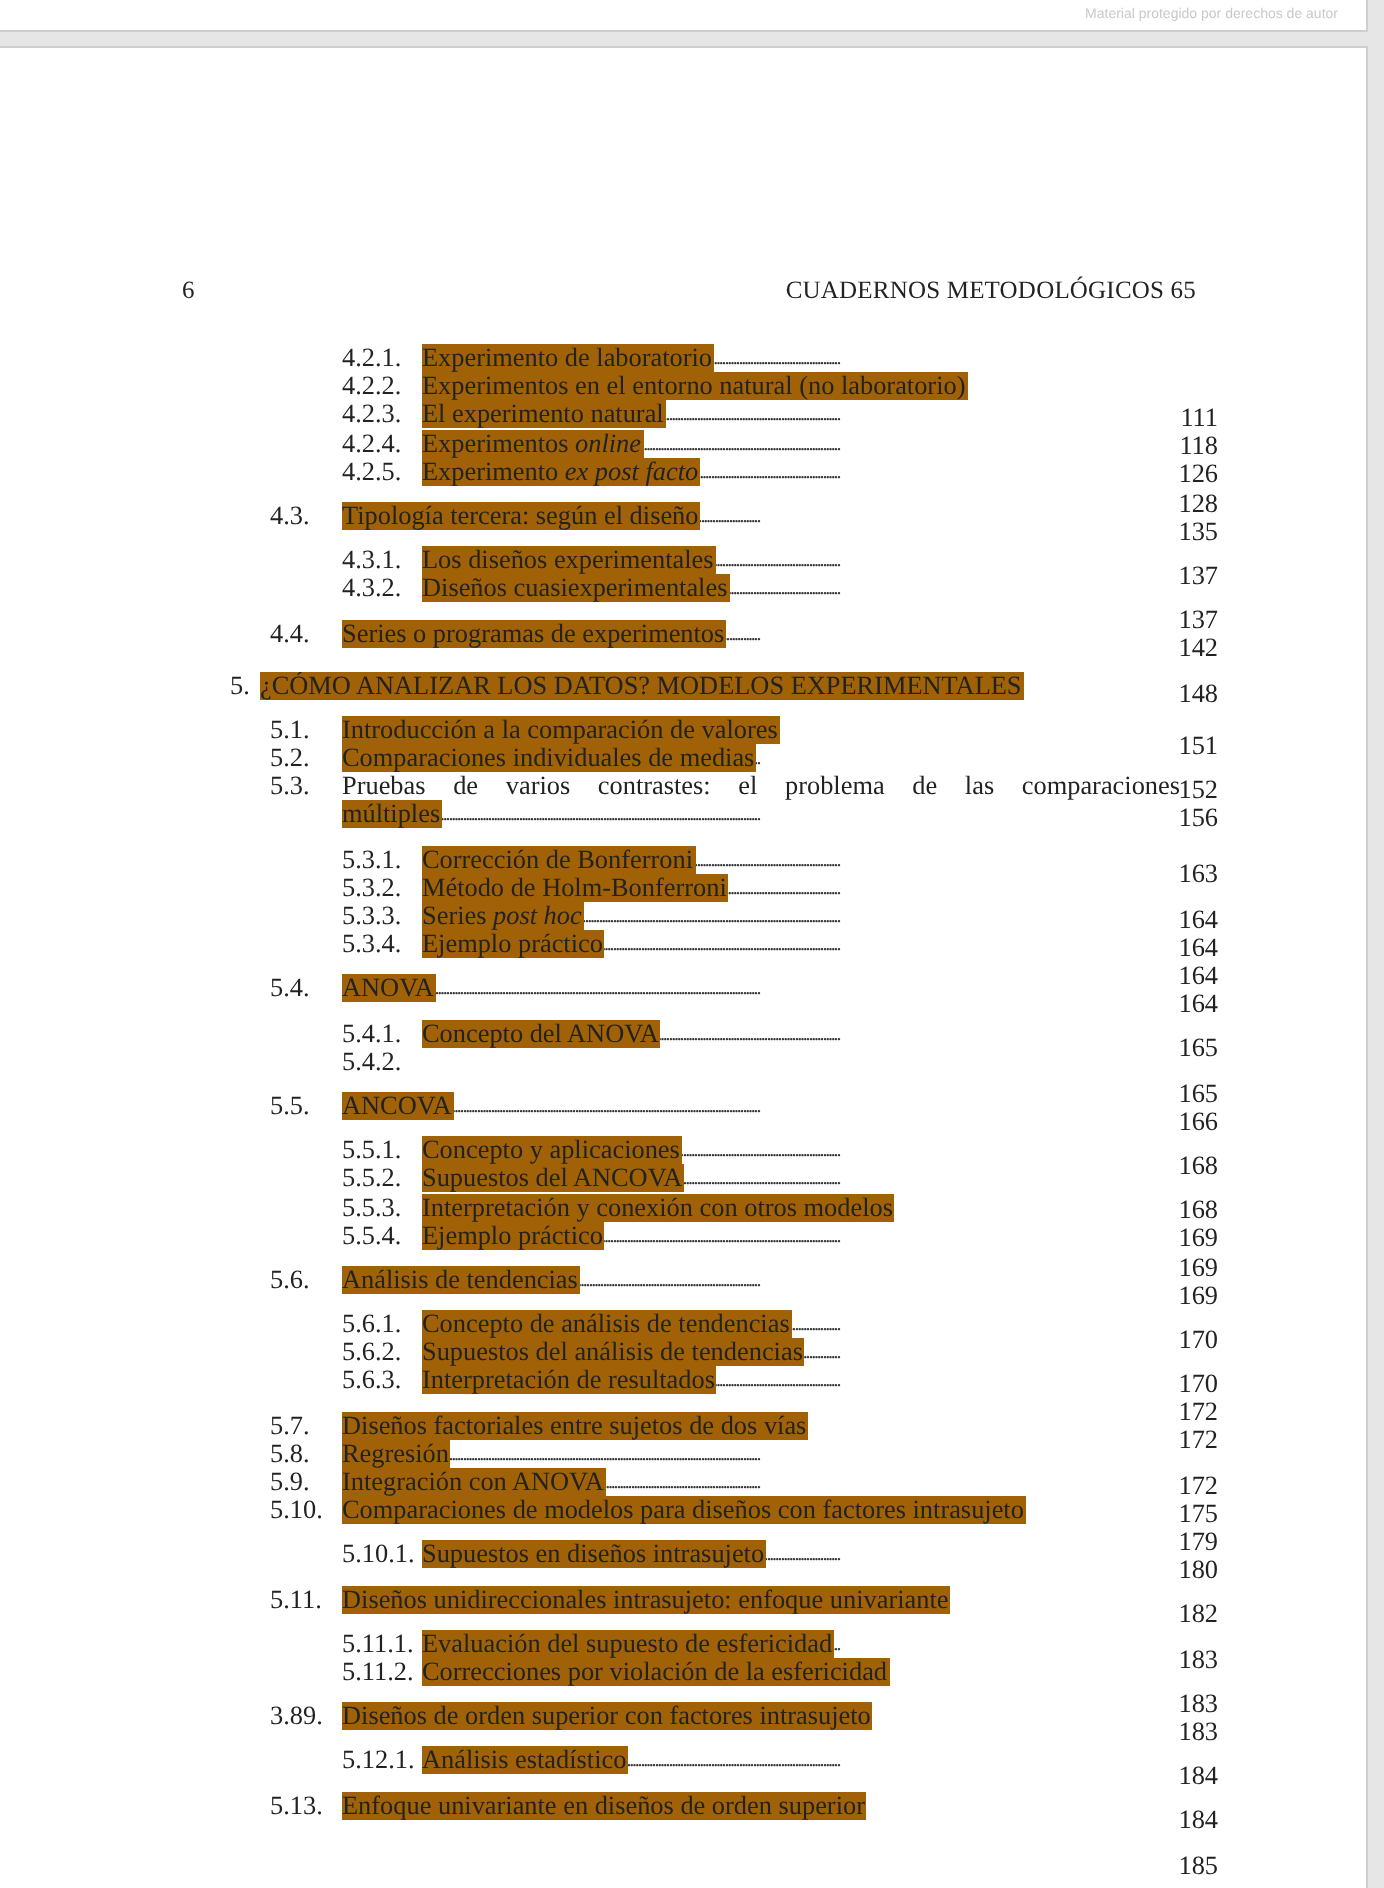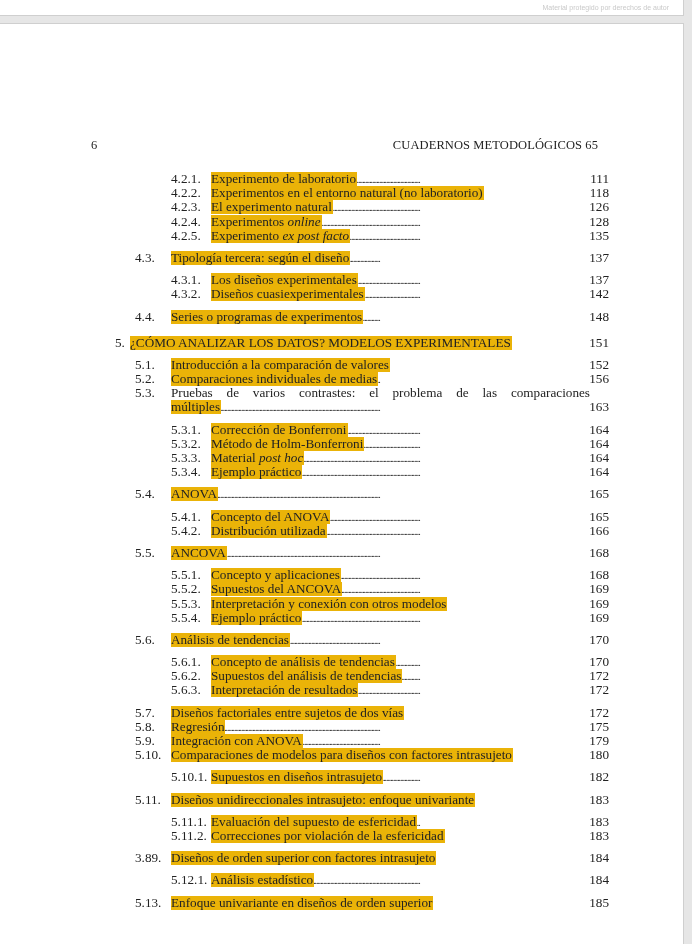--- a/index.html
+++ b/index.html
@@ -29,27 +29,27 @@
   .running-head .folio { position: absolute; left: 92px; }
   .running-head .title { position: absolute; right: 85px; letter-spacing: 0.1px; }
 
   .toc { position: absolute; left: 4px; top: 148px; width: 100%; padding-left: 19px; }
   .row {
     position: relative; height: 14.2px; font-size: 13.2px; line-height: 14px;
     white-space: nowrap;
   }
   .row .num { position: absolute; }
   .row .lbl { position: absolute; overflow: hidden; }
-  .row .lbl .txt { background: #eab308; padding-right: 1px; position: relative; z-index: 1; }
+  .row .lbl .txt { background: #a16207; padding-right: 1px; position: relative; z-index: 1; }
   .row .lbl::after {
     content: ". . . . . . . . . . . . . . . . . . . . . . . . . . . . . . . . . . . . . . . . . . . . . . . . . . . . . . . . . . . . . . . . . . . . . . . . . . . . . . . . . . . . . . . . . . . . . . . . . . . . . . . . . . . . . . . . . . . . . . . . . . . . . . . . . . . . . . . . . . . . . . . . . . . . .";
     position: absolute; left: 0; top: 0; letter-spacing: -1.8px; font-size: 10px; color: #333;
     line-height: 16px;
   }
-  .row .pg { position: absolute; right: 97px; text-align: right; }
+  .row .pg { position: absolute; right: 97px; text-align: right; margin-top: 30px; }
   .row.l3 .num { left: 149px; }
   .row.l3 .lbl { left: 189px; width: 374px; }
   .row.l2 .num { left: 113px; }
   .row.l2 .lbl { left: 149px; width: 414px; }
   .row.l1 .num { left: 93px; }
   .row.l1 .lbl { left: 108px; width: 455px; }
   .row.l3w .num { left: 149px; }
   .row.l3w .lbl { left: 189px; width: 374px; }
   .gap { height: 8px; }
   .gap-big { height: 12px; }
@@ -153,21 +153,21 @@
         <span class="lbl"><span class="txt">Corrección de Bonferroni</span></span>
         <span class="pg">164</span>
       </div>
     <div class="row l3">
         <span class="num">5.3.2.</span>
         <span class="lbl"><span class="txt">Método de Holm-Bonferroni</span></span>
         <span class="pg">164</span>
       </div>
     <div class="row l3">
         <span class="num">5.3.3.</span>
-        <span class="lbl"><span class="txt"><span>Material </span><em>post hoc</em></span></span>
+        <span class="lbl"><span class="txt"><span>Series </span><em>post hoc</em></span></span>
         <span class="pg">164</span>
       </div>
     <div class="row l3">
         <span class="num">5.3.4.</span>
         <span class="lbl"><span class="txt">Ejemplo práctico</span></span>
         <span class="pg">164</span>
       </div>
     <div class="gap"></div>
     <div class="row l2">
         <span class="num">5.4.</span>
@@ -175,21 +175,20 @@
         <span class="pg">165</span>
       </div>
     <div class="gap"></div>
     <div class="row l3">
         <span class="num">5.4.1.</span>
         <span class="lbl"><span class="txt">Concepto del ANOVA</span></span>
         <span class="pg">165</span>
       </div>
     <div class="row l3">
         <span class="num">5.4.2.</span>
-        <span class="lbl"><span class="txt">Distribución utilizada</span></span>
         <span class="pg">166</span>
       </div>
     <div class="gap"></div>
     <div class="row l2">
         <span class="num">5.5.</span>
         <span class="lbl"><span class="txt">ANCOVA</span></span>
         <span class="pg">168</span>
       </div>
     <div class="gap"></div>
     <div class="row l3">

